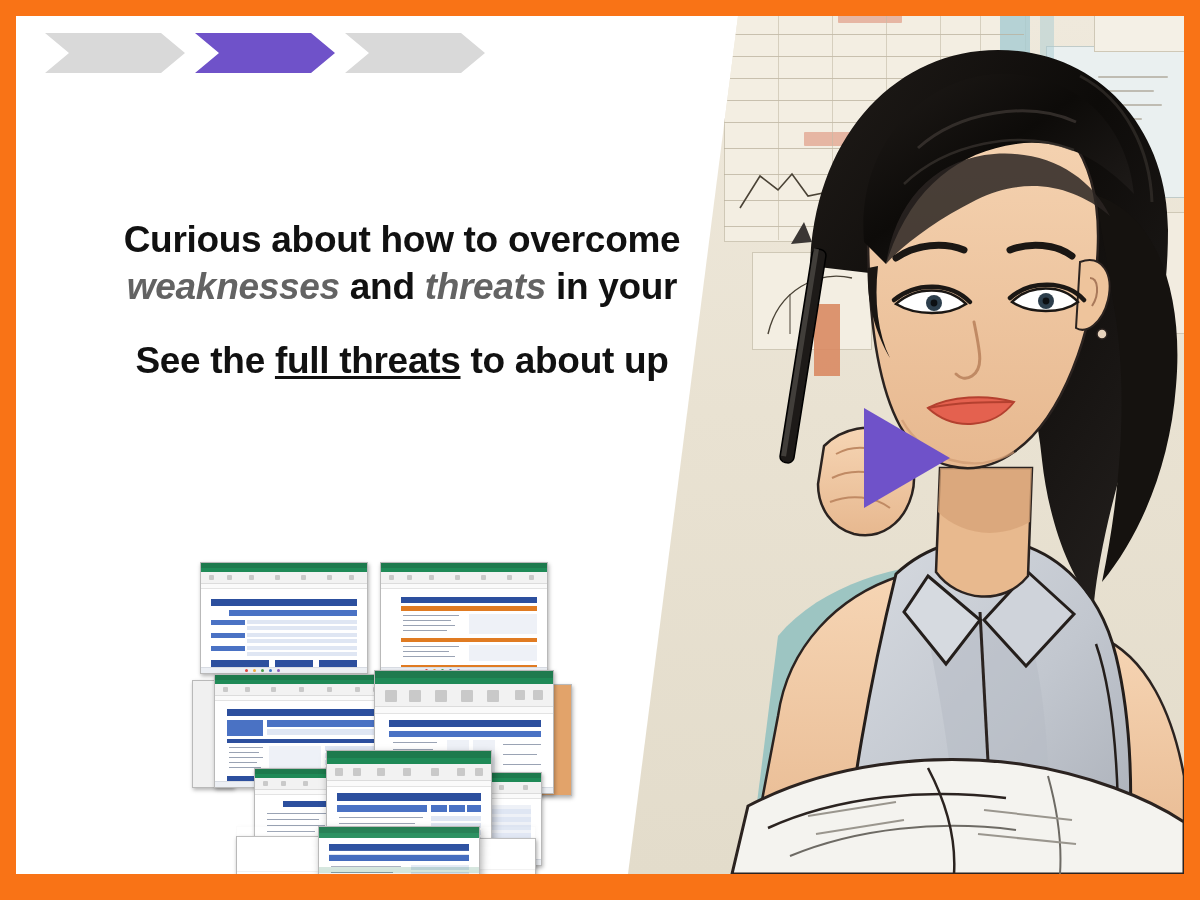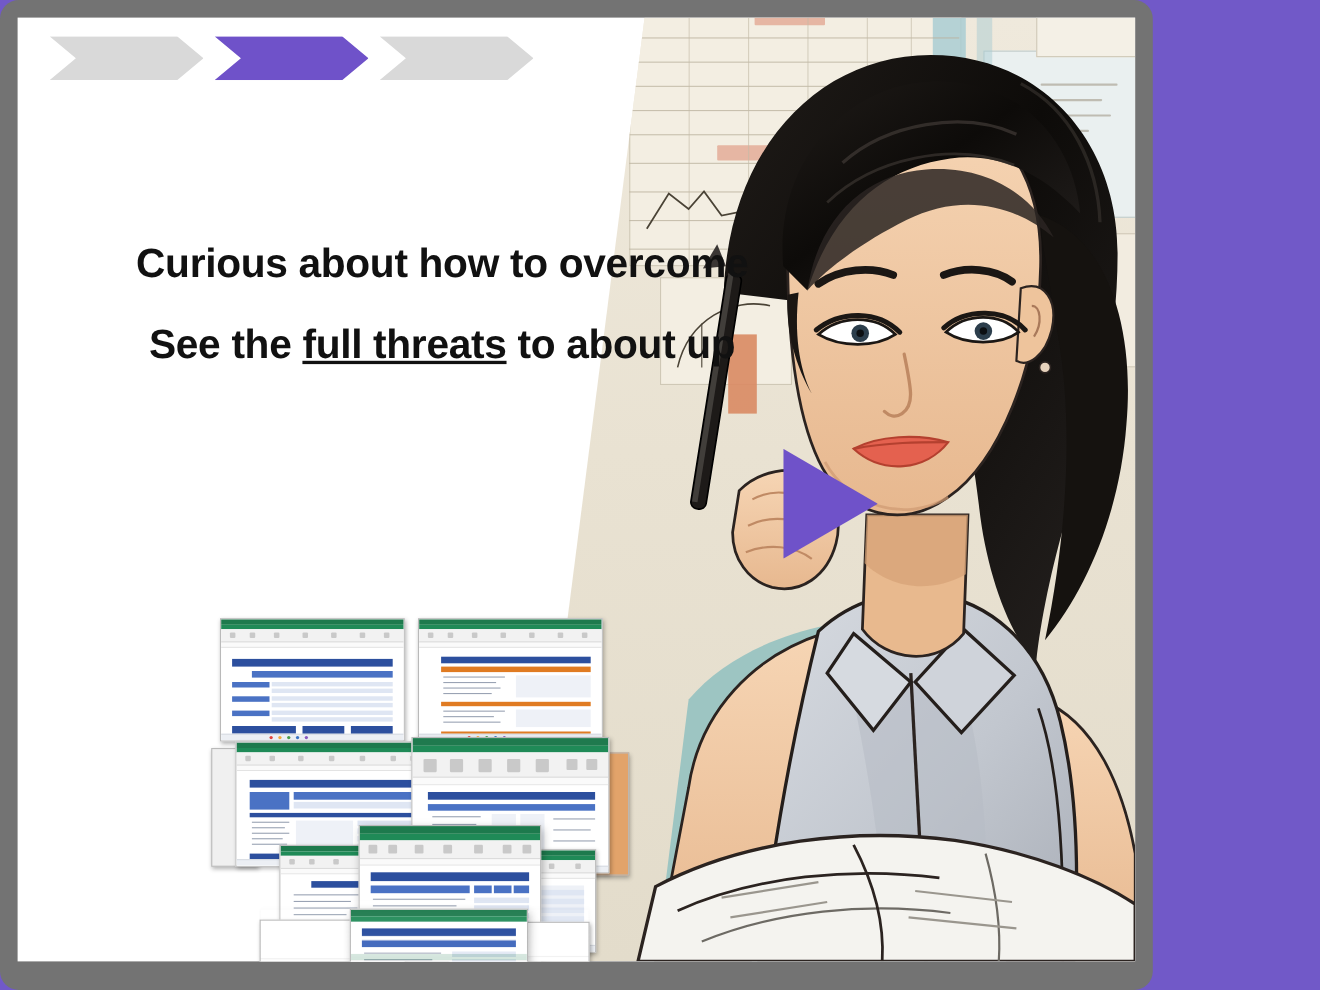--- a/index.html
+++ b/index.html
@@ -2,24 +2,23 @@
 <html><head>
 <meta charset="utf-8">
 <style>
   html,body{margin:0;padding:0;}
   body{
     width:1200px;height:900px;overflow:hidden;
     font-family:"Liberation Sans", sans-serif;
     background:#7159c8;
   }
   #slide{
-    position:relative;width:1048px;height:900px;
-    background:#737373;
+    position:relative;width:1200px;height:900px;
+    background:#f97316;
     box-sizing:border-box;
-    border-radius:17px;
   }
   
   #canvas{
     position:absolute;left:16px;top:16px;right:16px;bottom:26px;
     background:#ffffff;overflow:hidden;
   }
   
   #art-panel{
     position:absolute;top:0;right:0;width:556px;height:858px;
     clip-path:polygon(110px 0, 556px 0, 556px 858px, 0 858px);
@@ -267,20 +266,21 @@
     </div>
 
     <div id="chev-strip">
       <div class="chev" style="background:#d9d9d9;"></div>
       <div class="chev" style="background:#6f52c9;"></div>
       <div class="chev" style="background:#d9d9d9;"></div>
     </div>
 
     <div id="headline">
       <div class="hl-line l1">Curious about how to overcome</div>
+      <div class="hl-line l2"><span class="em-gray">weaknesses</span><span> and </span><span class="em-gray">threats</span><span> in your</span></div>
       <div class="hl-line l4"><span>See the </span><span class="em-underline">full threats</span><span> to about up</span></div>
     </div>
 
     <div id="collage">
 
       <div class="sheet" style="left:24px;top:18px;width:166px;height:110px;">
         <div class="sh-title"></div>
         <div class="sh-tabs"></div>
         <div class="sh-ribbon">
             <i style="left:8px"></i>

